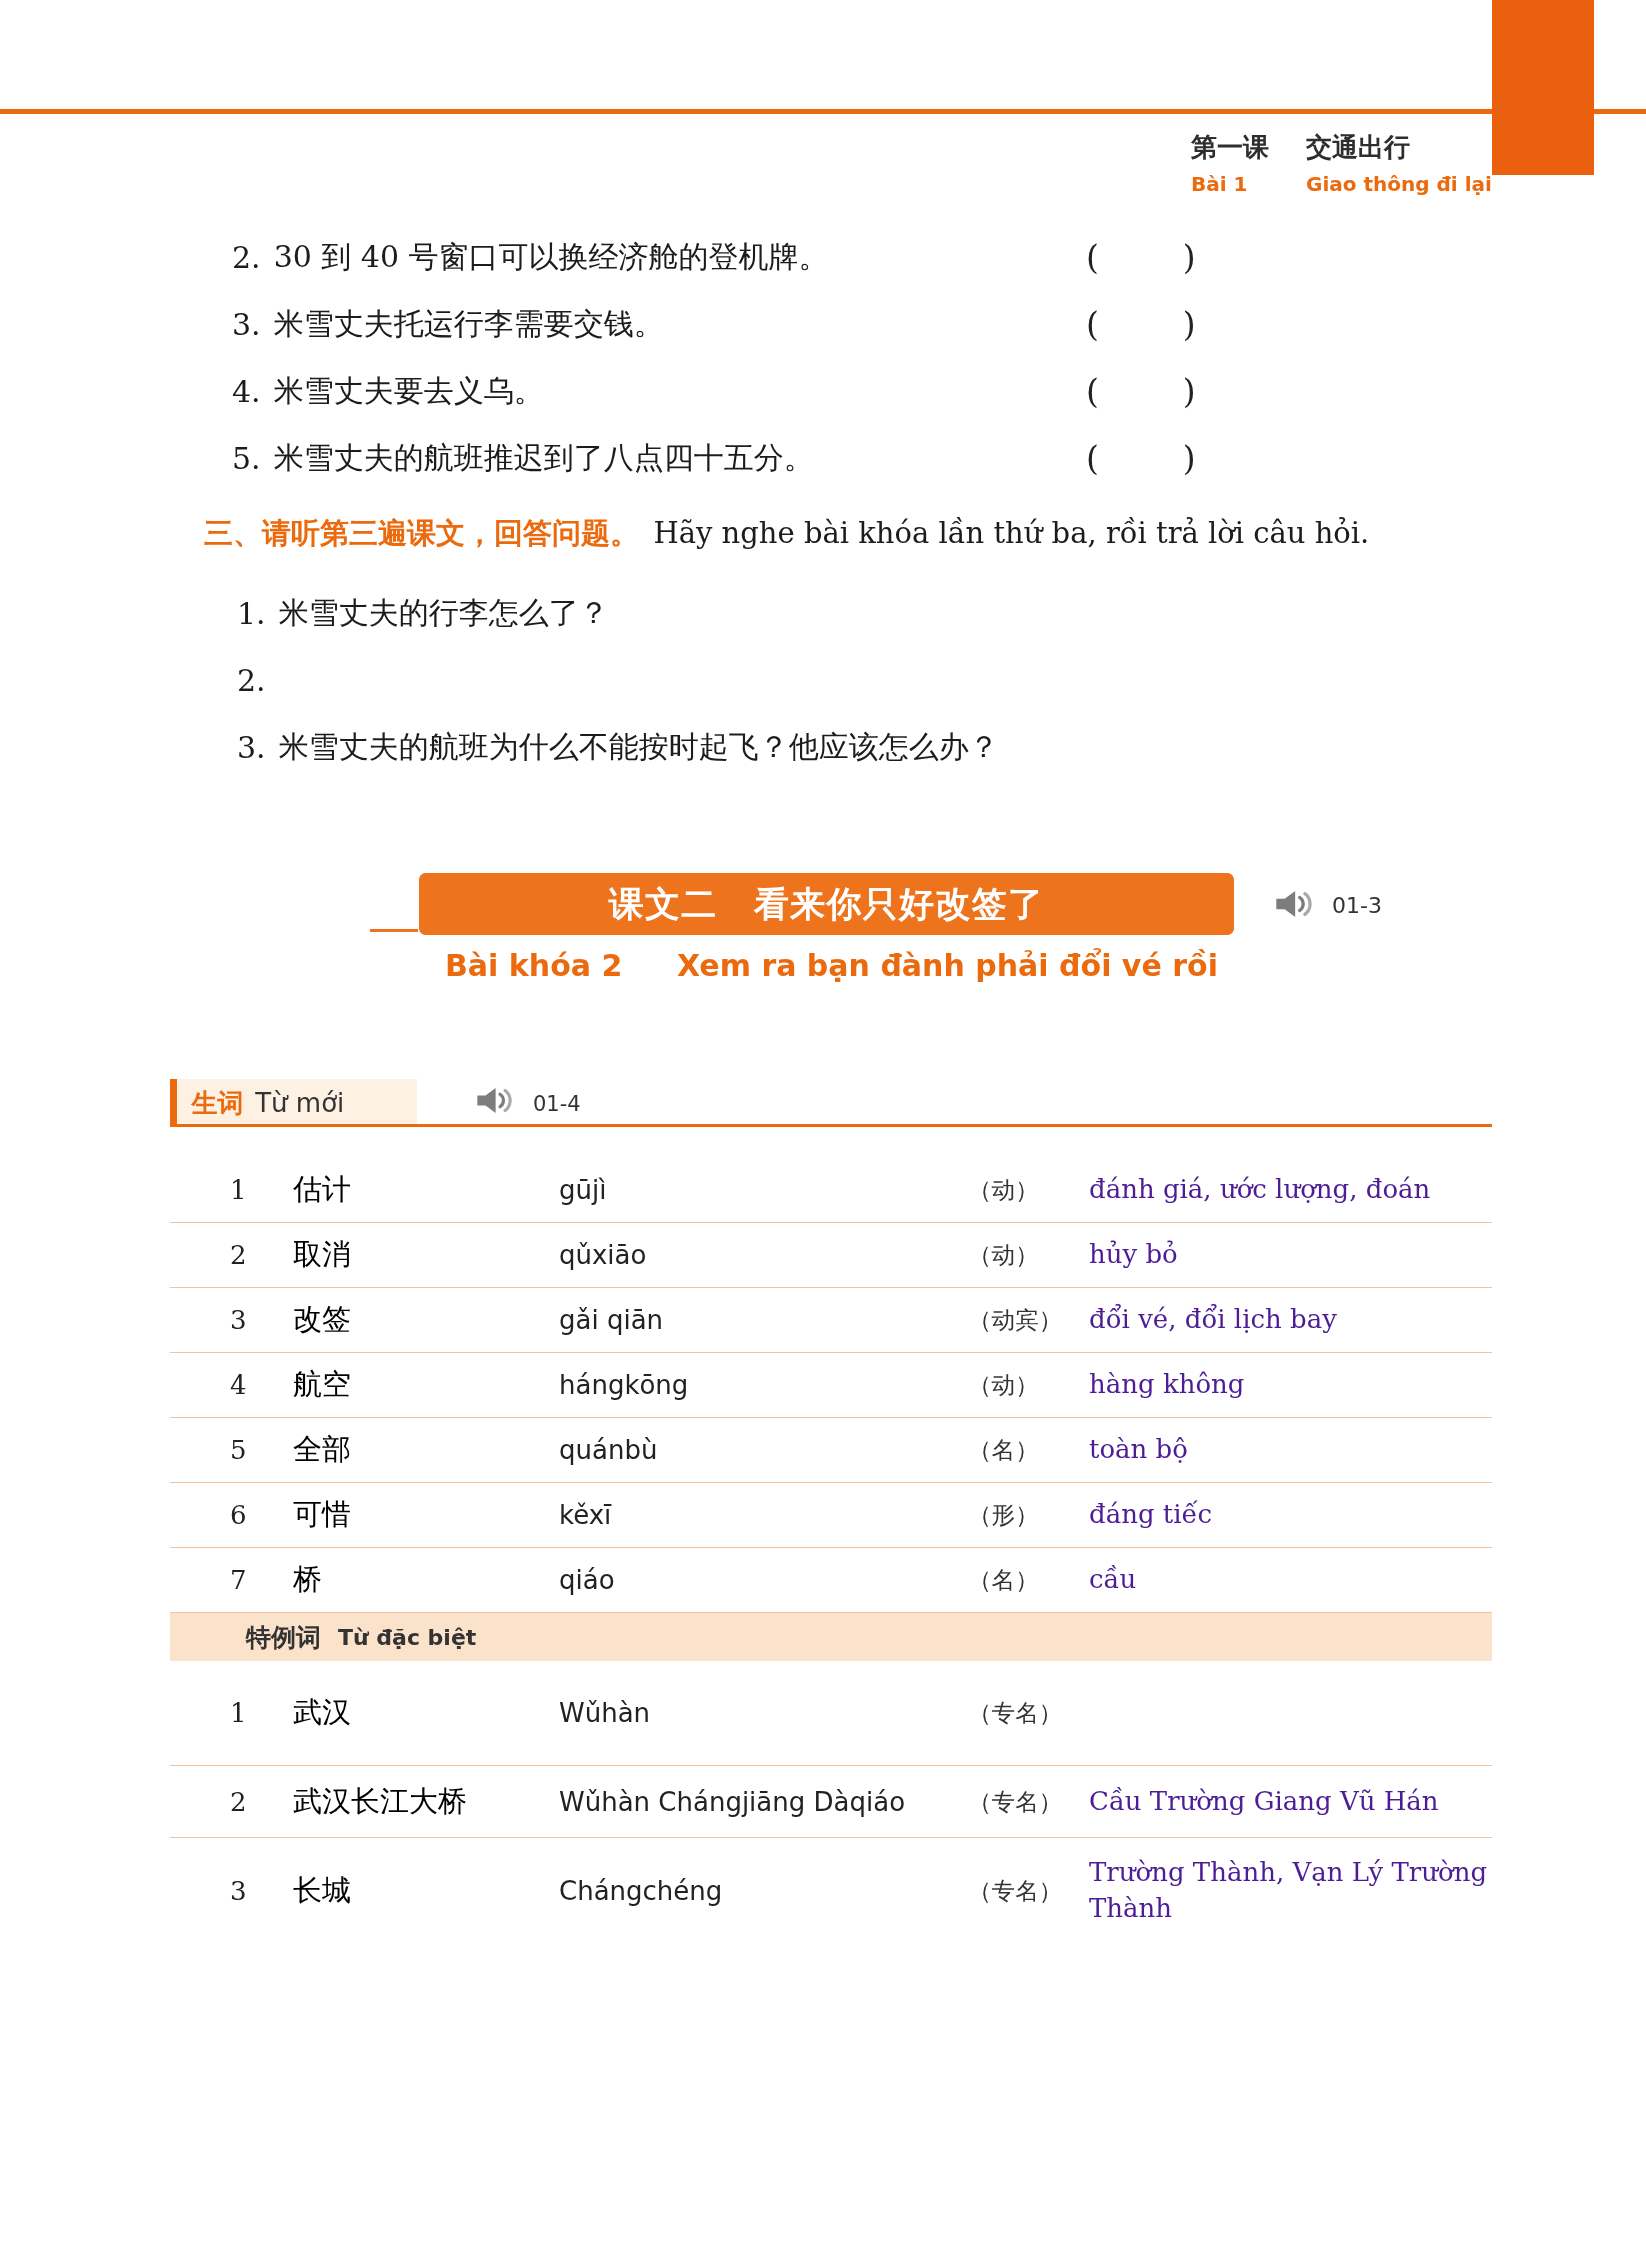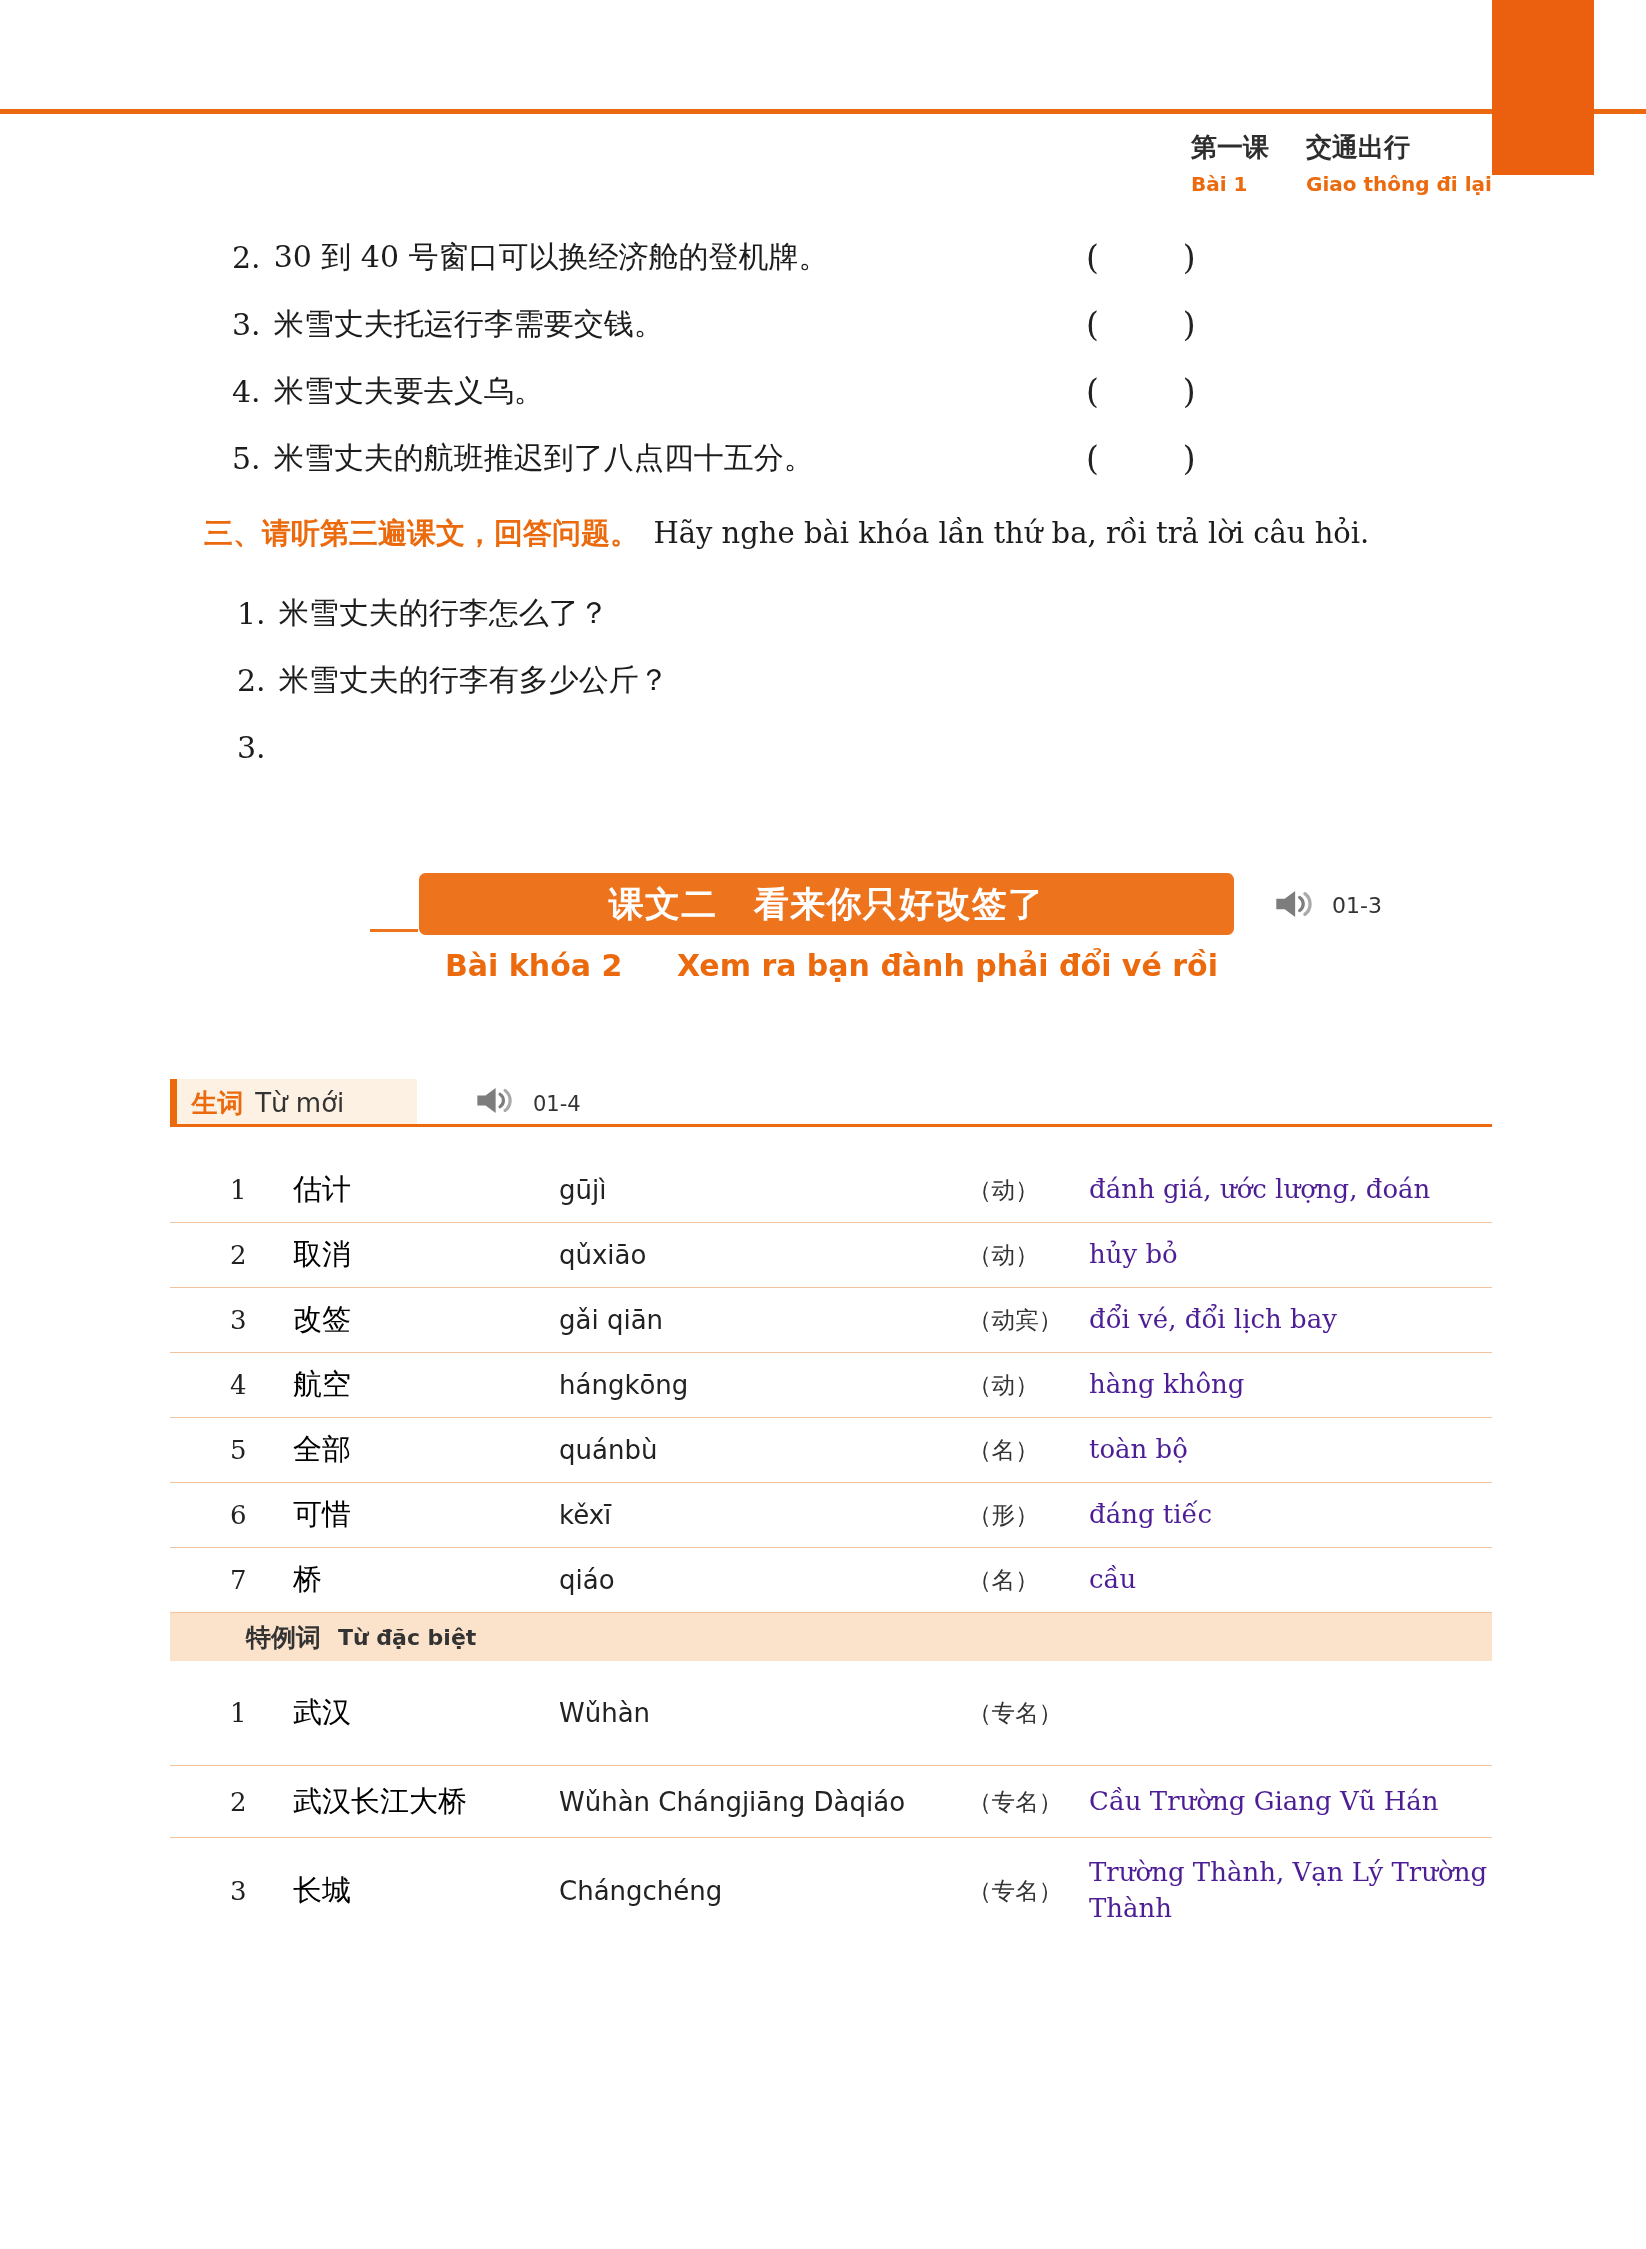--- a/index.html
+++ b/index.html
@@ -110,24 +110,24 @@
     <span class="vi">Hãy nghe bài khóa lần thứ ba, rồi trả lời câu hỏi.</span>
   </div>
 
   <div class="q-list">
     <div class="q-item">
       <span class="q-num">1.</span>
       <span>米雪丈夫的行李怎么了？</span>
     </div>
     <div class="q-item">
       <span class="q-num">2.</span>
-      <span>米雪丈夫的行李有多少公斤？</span>
     </div>
     <div class="q-item">
       <span class="q-num">3.</span>
+      <span>米雪丈夫的航班为什么不能按时起飞？他应该怎么办？</span>
     </div>
   </div>
 
   <div class="banner-tail"></div>
   <div class="banner">课文二　看来你只好改签了</div>
 
   <div class="audio1">
     <svg class="spk" width="39" height="30" viewBox="0 0 60 46">
       <polygon points="2,15 15,15 31,3 31,43 15,31 2,31" fill="#7d7d7d"></polygon>
       <path d="M38,13 a12,12 0 0 1 0,20" stroke="#7d7d7d" stroke-width="5" fill="none" stroke-linecap="round"></path>

